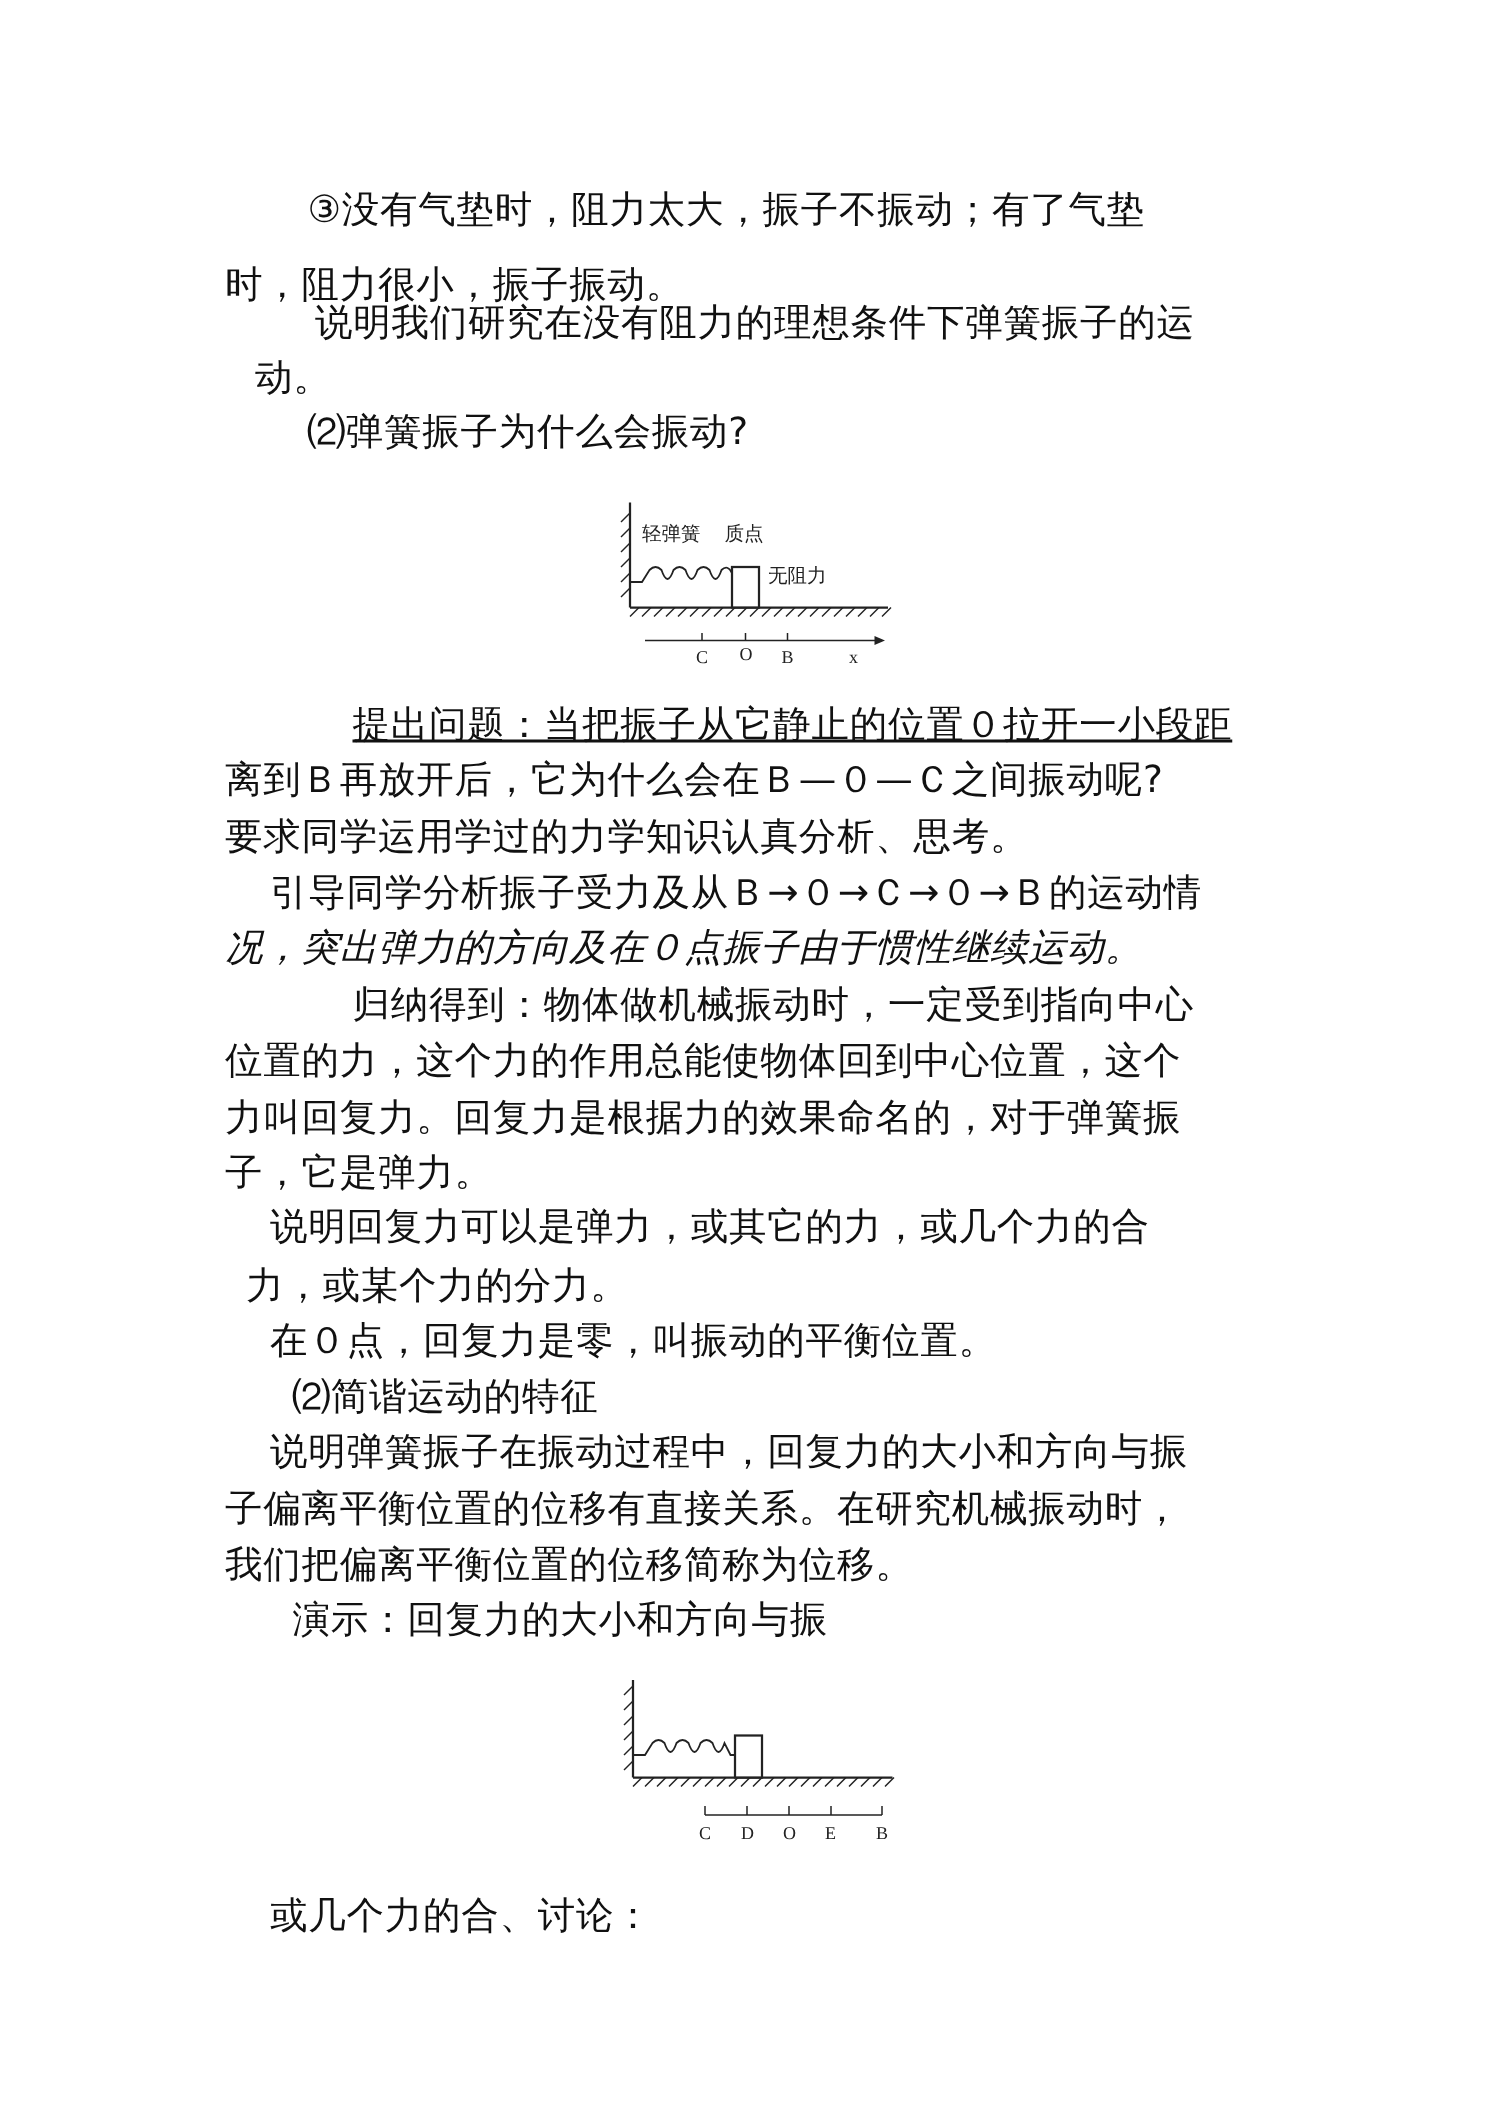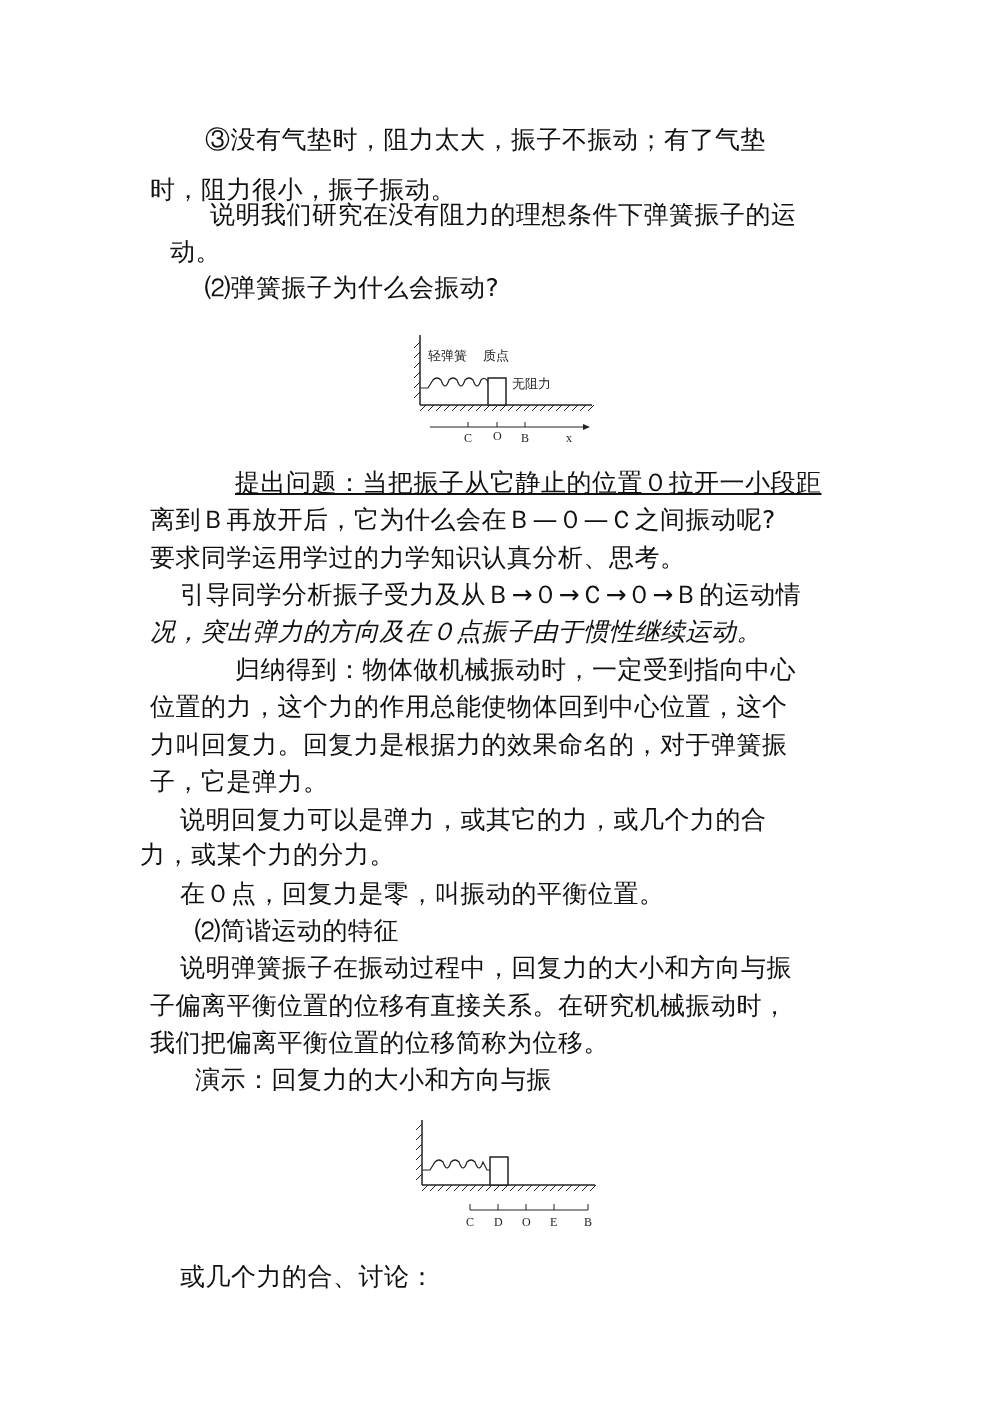--- a/index.html
+++ b/index.html
@@ -9,36 +9,36 @@
   .fig { position: absolute; }
   .fig svg { display: block; }
   .fig-label { font-family: "DejaVu Sans", sans-serif; font-size: 13px; fill: #222; }
   .axis-label { font-family: "Liberation Serif", "DejaVu Serif", serif; font-size: 12px; fill: #222; }
 </style>
 </head>
 <body>
 
 <div id="doc">
   <div id="text-lines">
-      <div class="line" style="left: 205px; top: 125px; font-family: Liberation Serif, serif;">③没有气垫时，阻力太大，振子不振动；有了气垫</div>
+      <div class="line" style="left: 205px; top: 125px;">③没有气垫时，阻力太大，振子不振动；有了气垫</div>
       <div class="line" style="left: 150px; top: 163px; margin-top: 12px;">时，阻力很小，振子振动。</div>
       <div class="line" style="left: 210px; top: 200px;">说明我们研究在没有阻力的理想条件下弹簧振子的运</div>
       <div class="line" style="left: 170px; top: 237px;">动。</div>
       <div class="line" style="left: 205px; top: 273px;">⑵弹簧振子为什么会振动?</div>
       <div class="line" style="left: 235px; top: 468px; text-decoration: underline;">提出问题：当把振子从它静止的位置０拉开一小段距</div>
       <div class="line" style="left: 150px; top: 505px;">离到Ｂ再放开后，它为什么会在Ｂ—０—Ｃ之间振动呢?</div>
       <div class="line" style="left: 150px; top: 543px;">要求同学运用学过的力学知识认真分析、思考。</div>
       <div class="line" style="left: 180px; top: 580px;">引导同学分析振子受力及从Ｂ→０→Ｃ→０→Ｂ的运动情</div>
       <div class="line" style="left: 150px; top: 617px; font-style: italic;">况，突出弹力的方向及在０点振子由于惯性继续运动。</div>
       <div class="line" style="left: 235px; top: 655px;">归纳得到：物体做机械振动时，一定受到指向中心</div>
       <div class="line" style="left: 150px; top: 692px;">位置的力，这个力的作用总能使物体回到中心位置，这个</div>
       <div class="line" style="left: 150px; top: 730px;">力叫回复力。回复力是根据力的效果命名的，对于弹簧振</div>
       <div class="line" style="left: 150px; top: 767px;">子，它是弹力。</div>
-      <div class="line" style="left: 180px; top: 805px;">说明回复力可以是弹力，或其它的力，或几个力的合</div>
-      <div class="line" style="left: 140px; top: 842px; font-family: Liberation Mono, monospace;">力，或某个力的分力。</div>
+      <div class="line" style="left: 180px; top: 805px; font-family: Liberation Mono, monospace;">说明回复力可以是弹力，或其它的力，或几个力的合</div>
+      <div class="line" style="left: 164px; top: 842px;">力，或某个力的分力。</div>
       <div class="line" style="left: 180px; top: 879px;">在０点，回复力是零，叫振动的平衡位置。</div>
       <div class="line" style="left: 195px; top: 916px;">⑵简谐运动的特征</div>
       <div class="line" style="left: 180px; top: 953px;">说明弹簧振子在振动过程中，回复力的大小和方向与振</div>
       <div class="line" style="left: 150px; top: 991px;">子偏离平衡位置的位移有直接关系。在研究机械振动时，</div>
       <div class="line" style="left: 150px; top: 1028px;">我们把偏离平衡位置的位移简称为位移。</div>
       <div class="line" style="left: 195px; top: 1065px;">演示：回复力的大小和方向与振</div>
       <div class="line" style="left: 180px; top: 1262px;">或几个力的合、讨论：</div>
     </div>
 
   <div class="fig" style="left:400px; top:330px;text-decoration:underline;">

